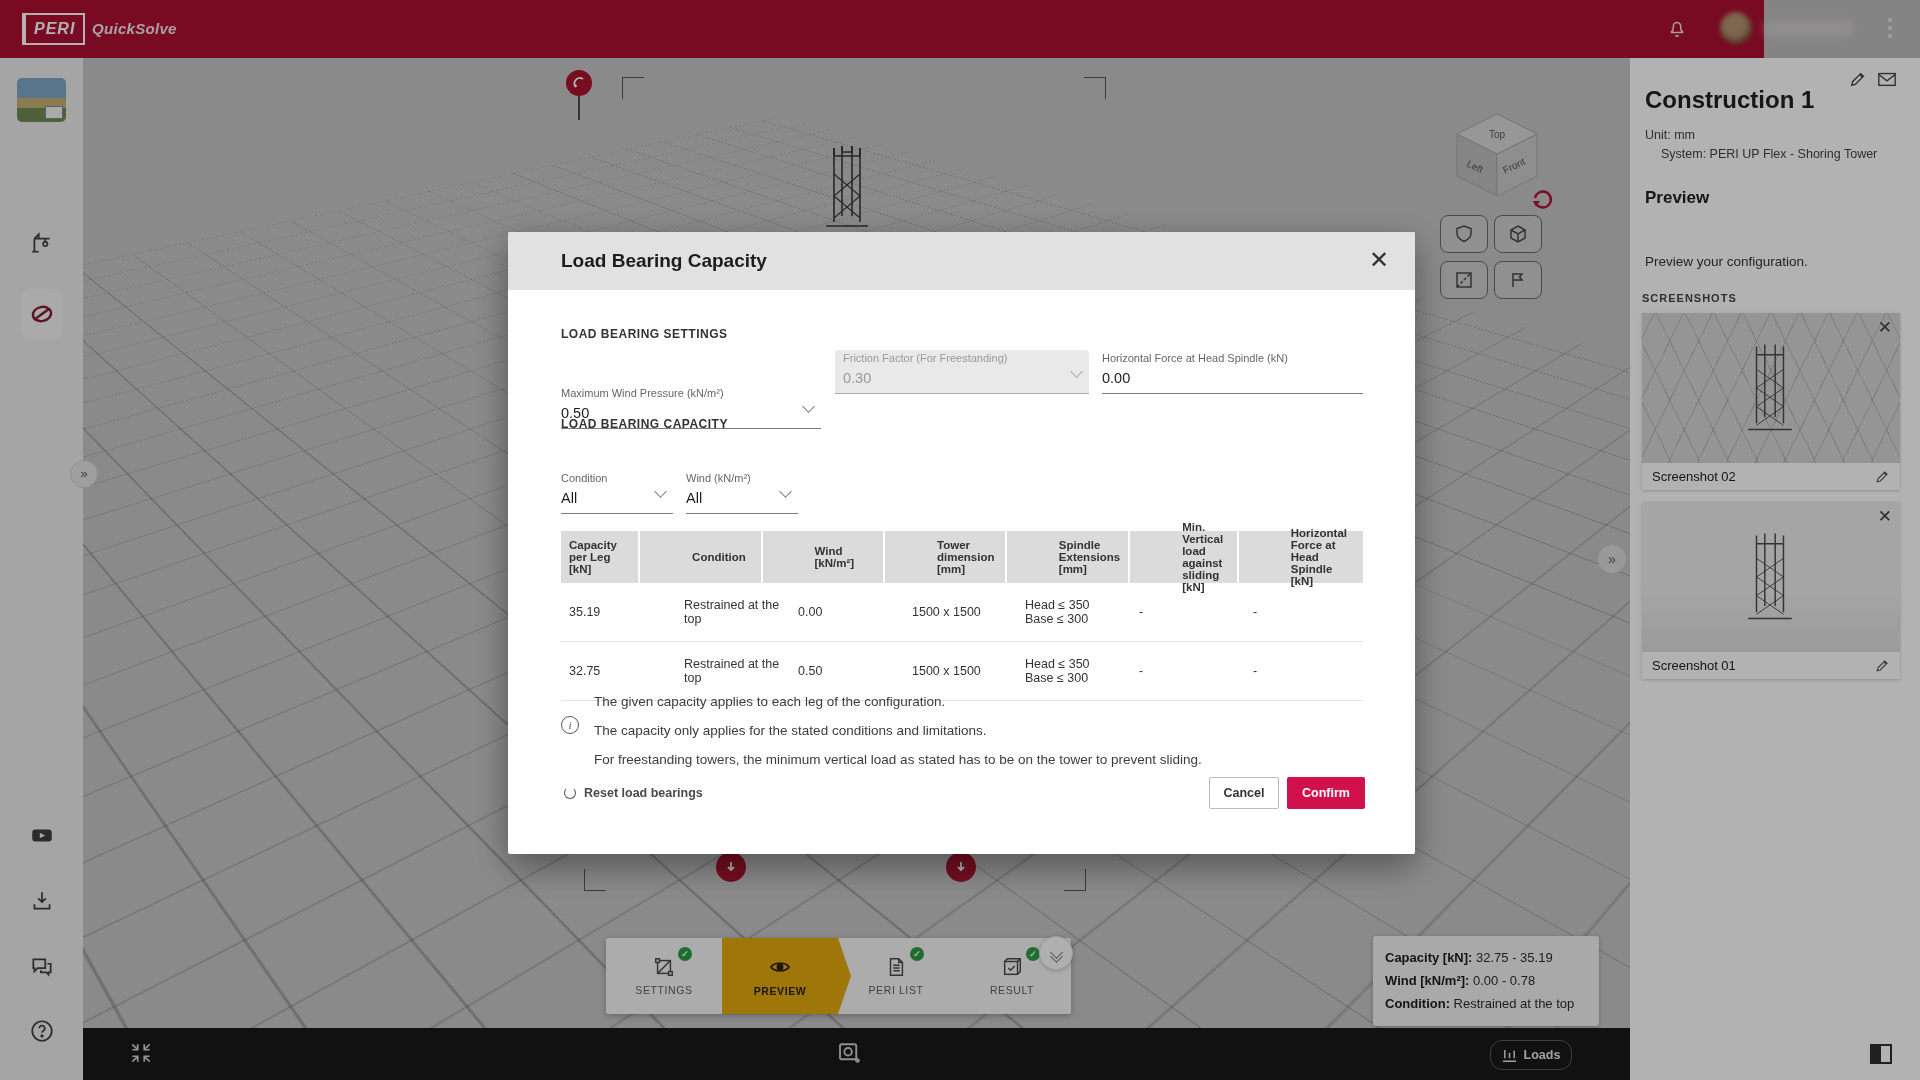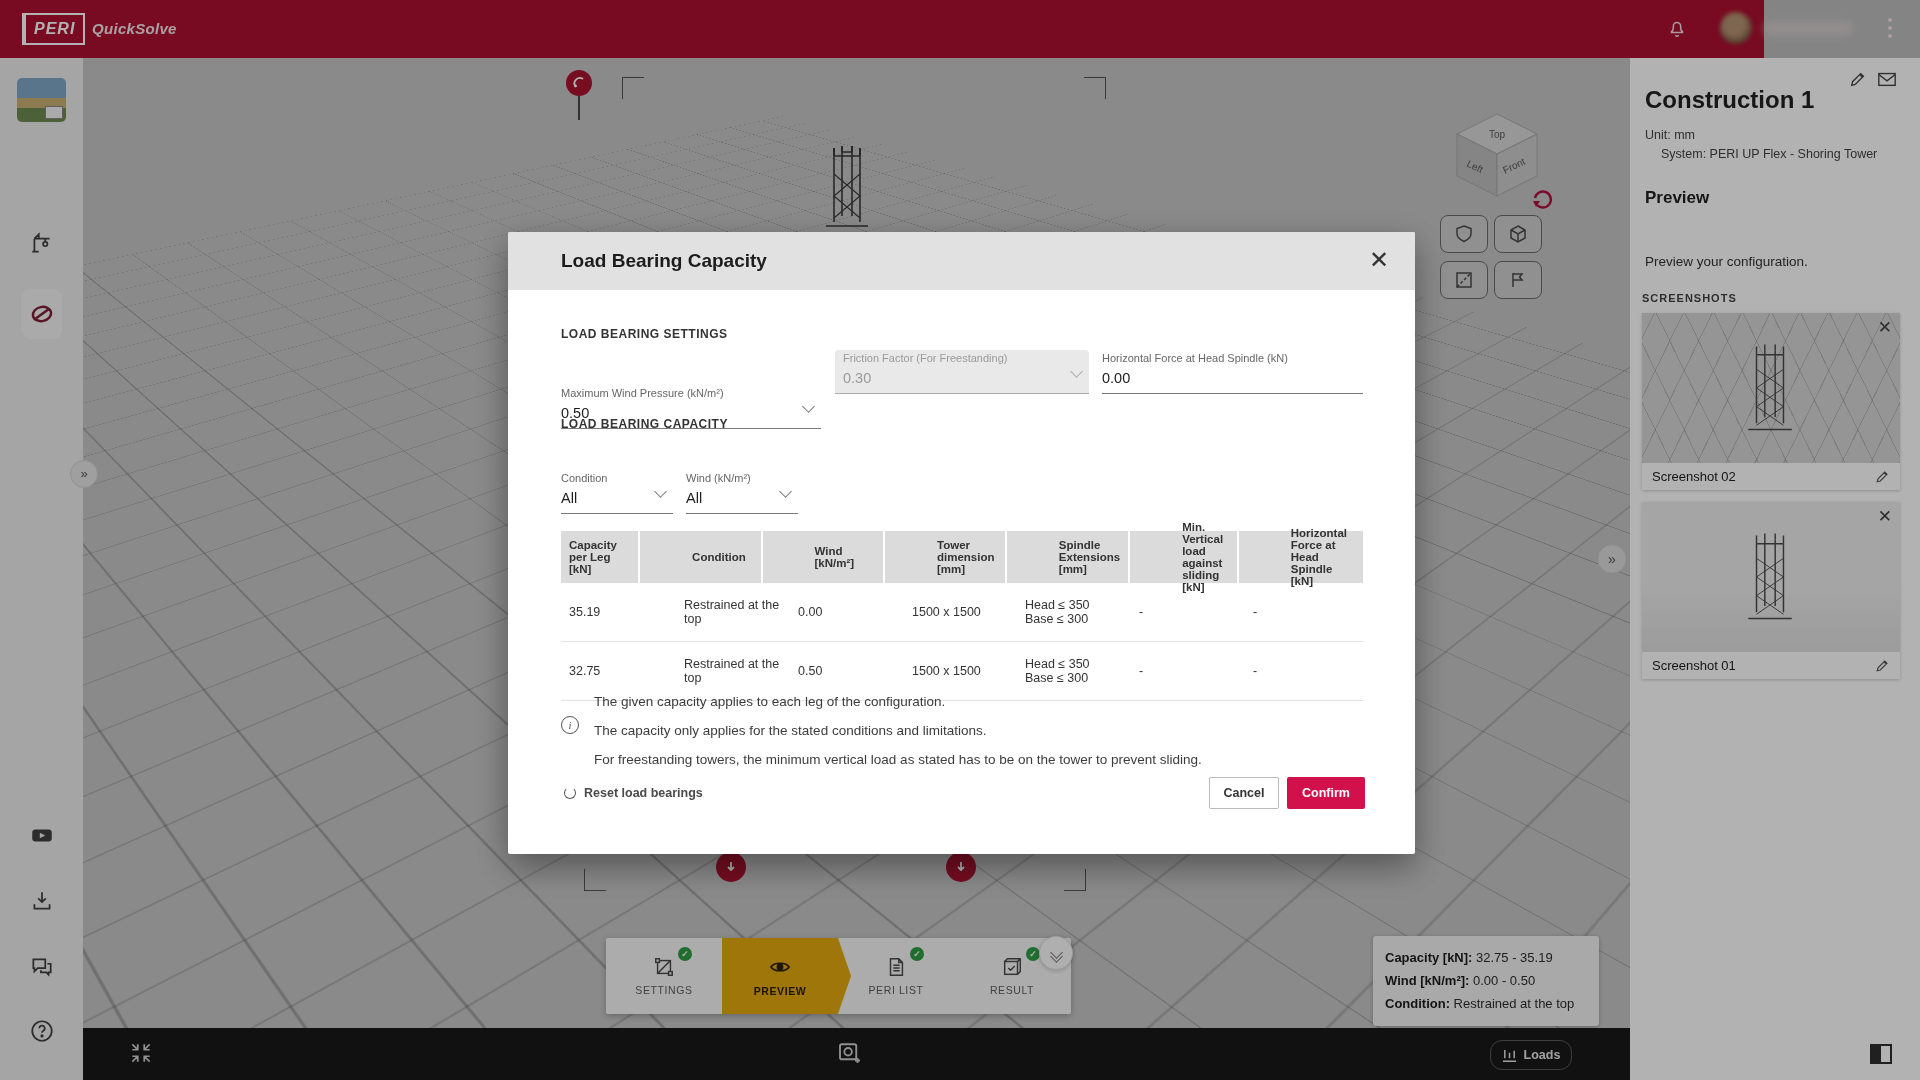--- a/index.html
+++ b/index.html
@@ -321,21 +321,21 @@
       <span class="badge">✓</span>
     </div>
   </div>
   <div class="collapse-steps">
     <span class="chev" style="margin-top:2px"></span>
       <span class="chev"></span>
   </div>
 
   <div class="status-card">
     <div class="line"><b>Capacity [kN]:</b><span> 32.75 - 35.19</span></div>
-    <div class="line"><b>Wind [kN/m²]:</b><span> 0.00 - 0.50</span></div>
+    <div class="line"><b>Wind [kN/m²]:</b><span> 0.00 - 0.78</span></div>
     <div class="line"><b>Condition:</b><span> Restrained at the top</span></div>
   </div>
 
   <div class="blackbar">
     <div class="fit-btn">
       <svg width="26" height="26" viewBox="0 0 24 24" fill="none" stroke="#cfcfcf" stroke-width="1.6">
         <path d="M4 4 l5 5 M9 4 v5 h-5 M20 4 l-5 5 M15 4 v5 h5 M4 20 l5-5 M4 15 h5 v5 M20 20 l-5-5 M20 15 h-5 v5"></path>
       </svg>
     </div>
     <div class="cam-btn">

